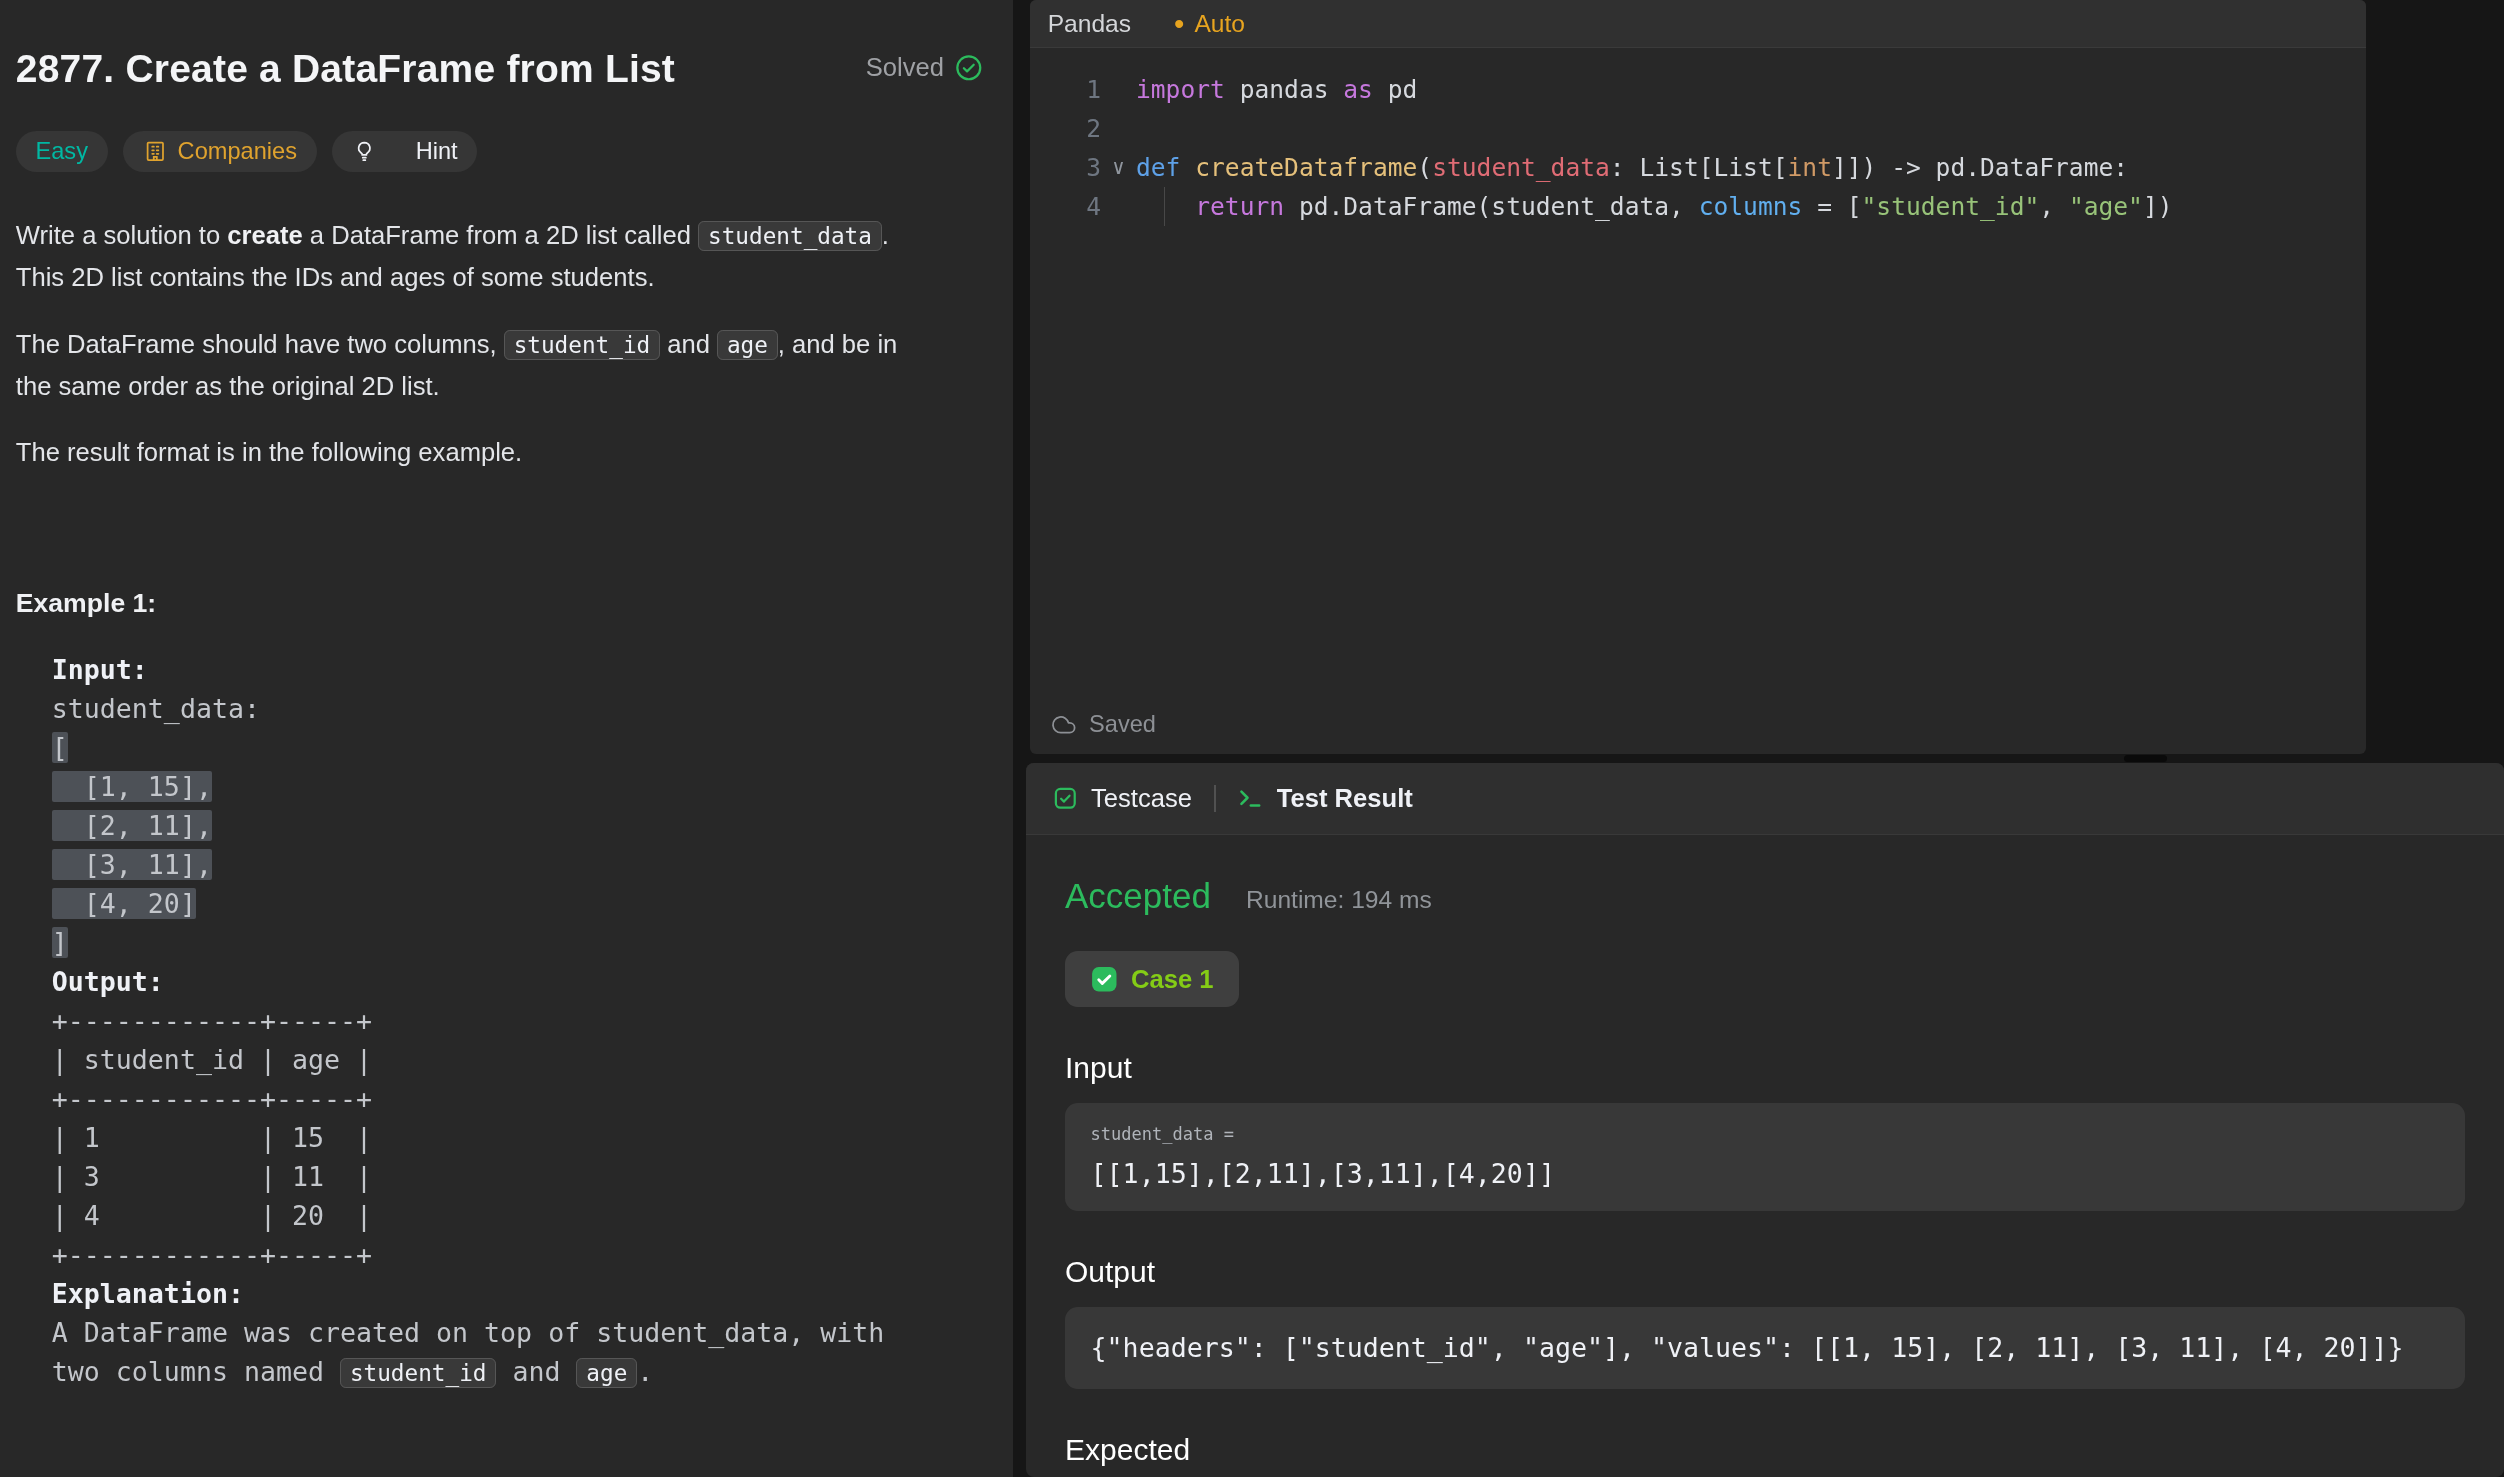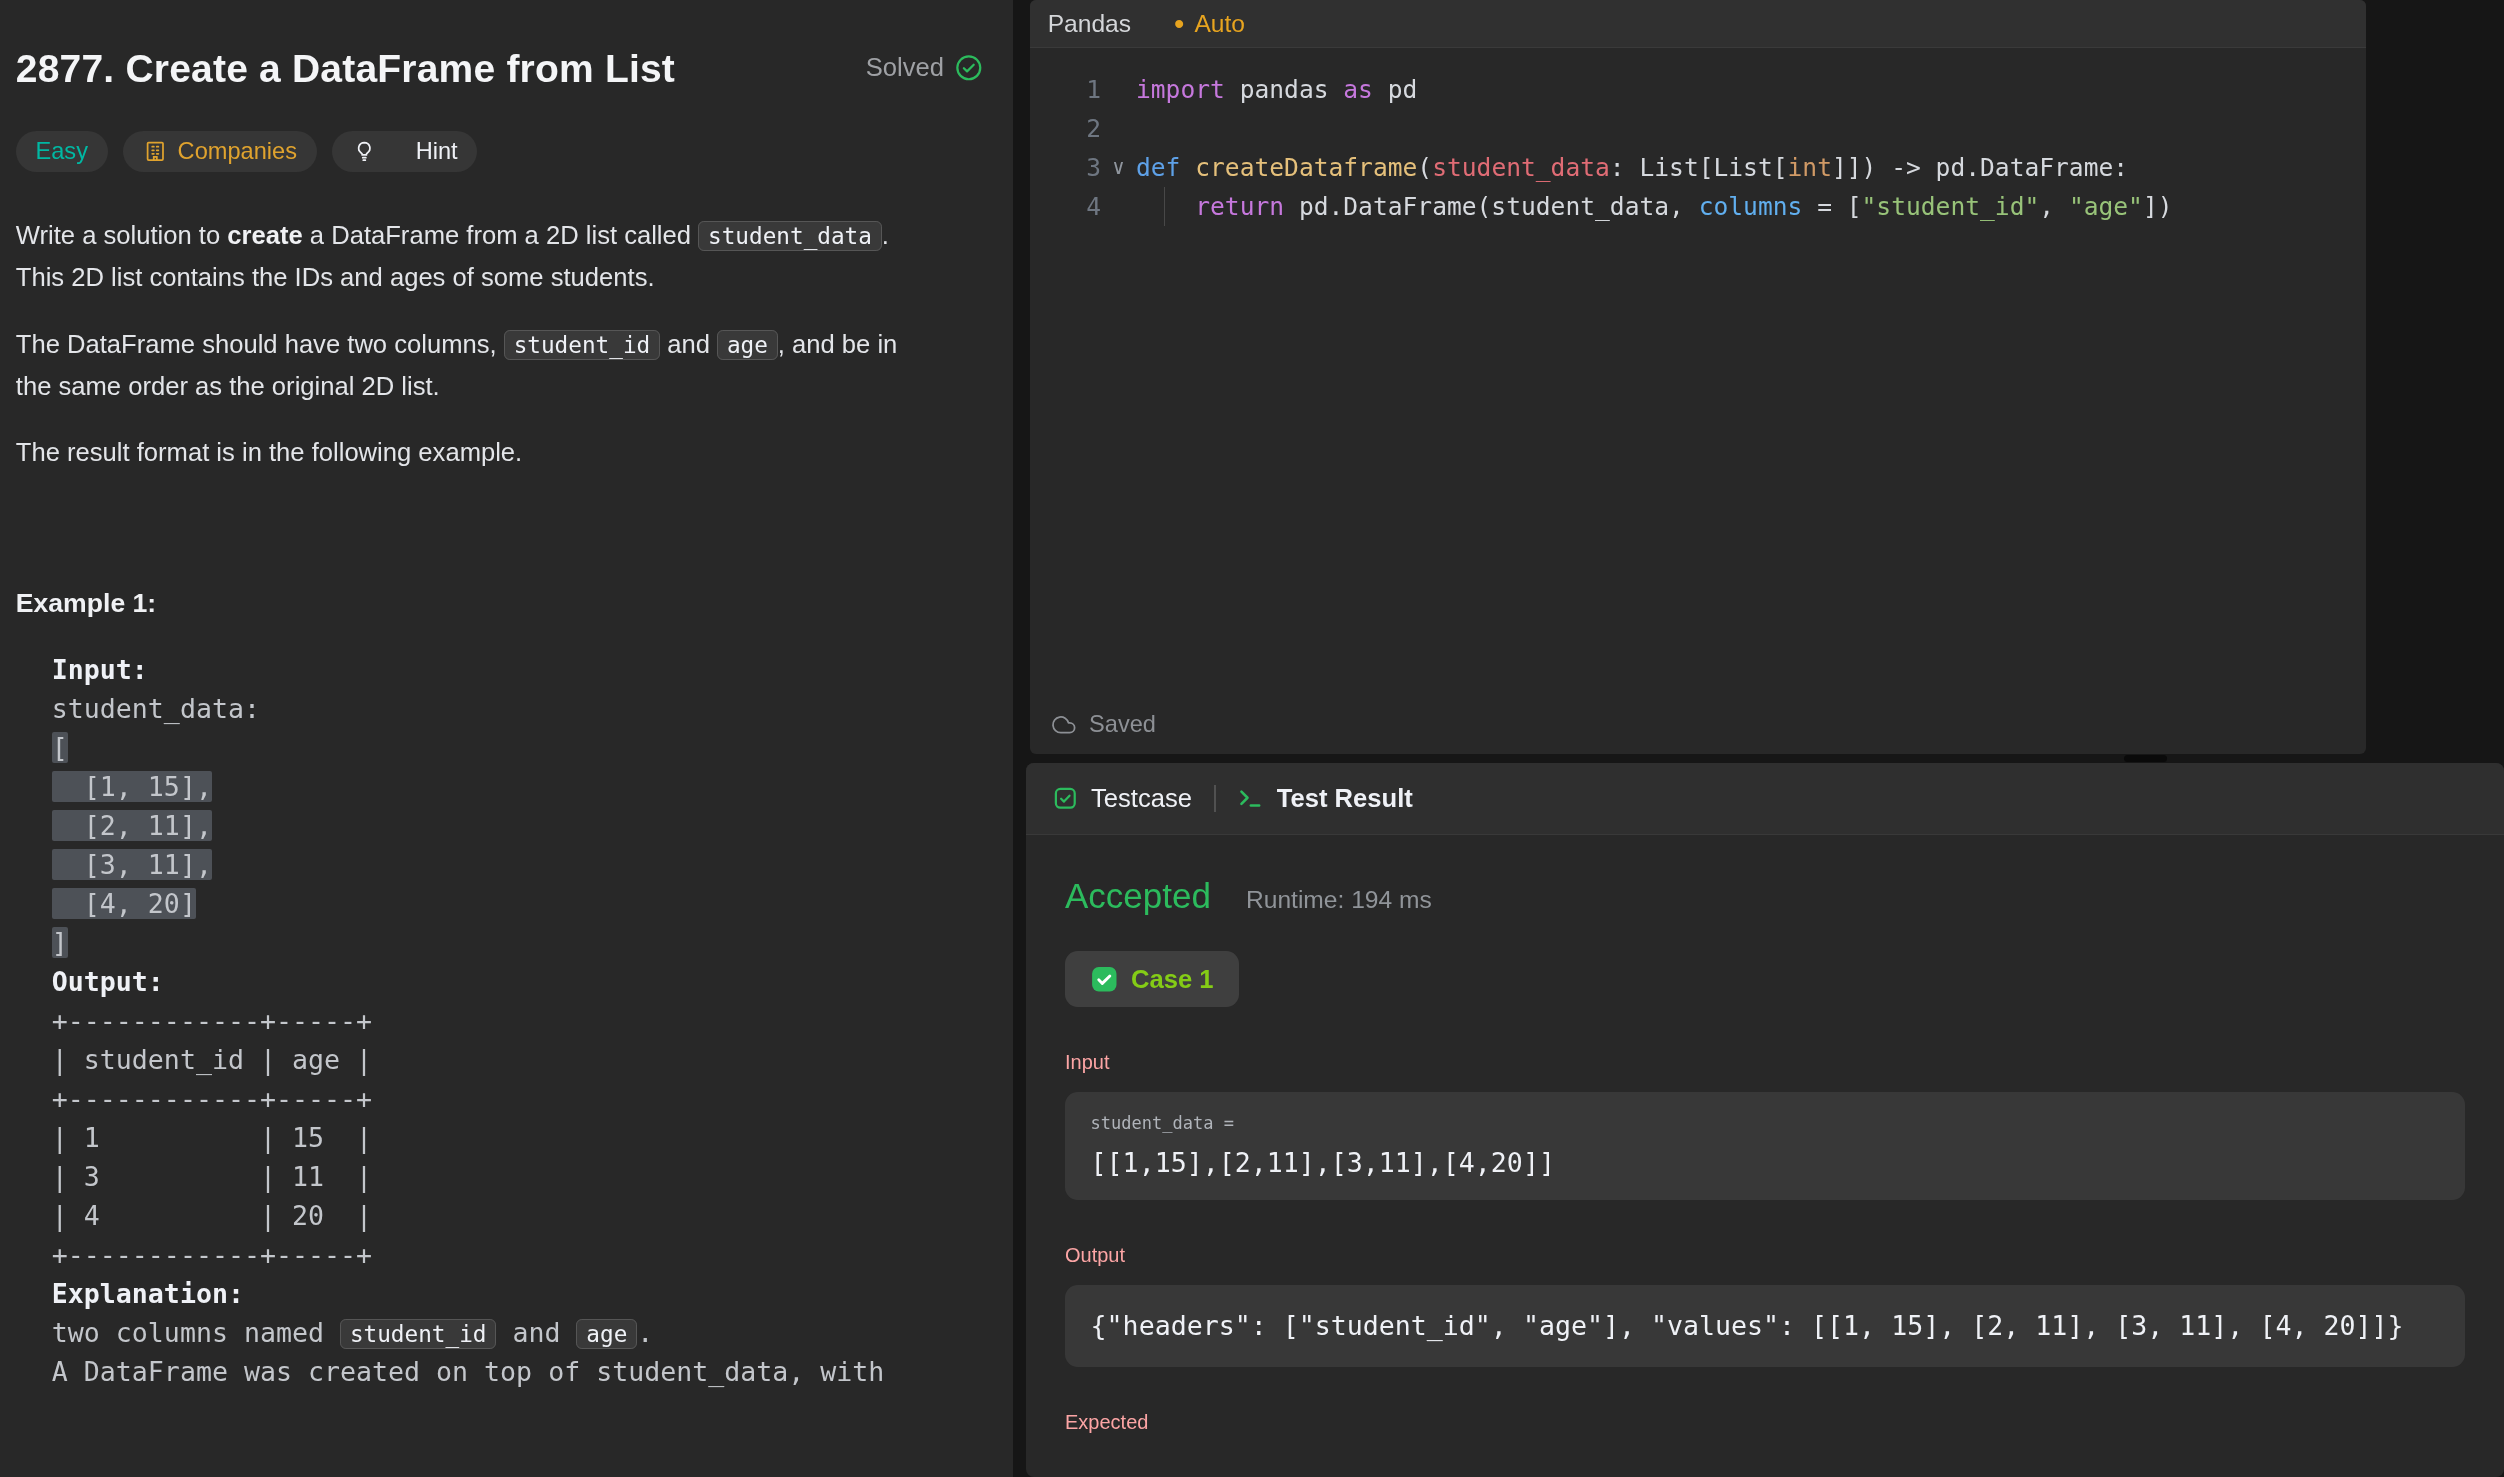--- a/index.html
+++ b/index.html
@@ -77,21 +77,21 @@
   .tab { display:flex; align-items:center; gap:12.8px; font-size:25.6px; color:#eff1f6; font-weight:500; }
   .tab.active { font-weight:700; }
   .tab-sep { width:2px; height:27.6px; background:#515151; margin:0 21.7px; }
   .tp-body { padding:41px 39px 0 39px; }
   .result-row { display:flex; align-items:baseline; gap:35px; }
   .accepted { color:#2cbb5d; font-size:35px; font-weight:500; }
   .runtime { color:#909499; font-size:24.6px; }
   .case-pill { margin-top:35px; display:inline-flex; align-items:center; gap:13.8px;
                height:56px; background:#3f3f3f; border-radius:12.8px; padding:0 25.6px;
                font-size:25.6px; font-weight:600; color:#84cc16; }
-  .io-label { margin-top:44px; font-size:20px; color:#fca5a5; }
+  .io-label { margin-top:44px; font-size:30px; color:#ffffff; }
   .io-block { margin-top:17.7px; background:#383838; border-radius:12.8px; padding:21.7px 25.6px; }
   .io-var { font-size:17px; color:#b0b4ba; }
   .io-val { margin-top:13.8px; font-size:26.6px; color:#eff1f6; white-space:pre; }
   .io-block.single { padding:25.6px; }
   .io-block.single .io-val { margin-top:0; }
   svg { display:block; }
 </style>
 </head>
 <body>
 
@@ -156,22 +156,22 @@
           <div class="ex-line"><span class="sel">]</span></div>
           <div class="ex-line"><span class="bold">Output:</span></div>
           <div class="ex-line"><span>+------------+-----+</span></div>
           <div class="ex-line"><span>| student_id | age |</span></div>
           <div class="ex-line"><span>+------------+-----+</span></div>
           <div class="ex-line"><span>| 1          | 15  |</span></div>
           <div class="ex-line"><span>| 3          | 11  |</span></div>
           <div class="ex-line"><span>| 4          | 20  |</span></div>
           <div class="ex-line"><span>+------------+-----+</span></div>
           <div class="ex-line"><span class="bold">Explanation:</span></div>
+          <div class="ex-line"><span>A DataFrame was created on top of student_data, with</span></div>
           <div class="ex-line"><span>two columns named </span><code class="chip">student_id</code><span> and </span><code class="chip">age</code><span>.</span></div>
-          <div class="ex-line"><span>A DataFrame was created on top of student_data, with</span></div>
         </div>
     </div>
   </section>
 
   <section id="editor-panel">
     <div class="ed-header">
       <span class="lang-label">Pandas</span>
       <span class="auto-wrap">
         <span class="auto-dot">•</span>
         <span class="auto-label">Auto</span>

